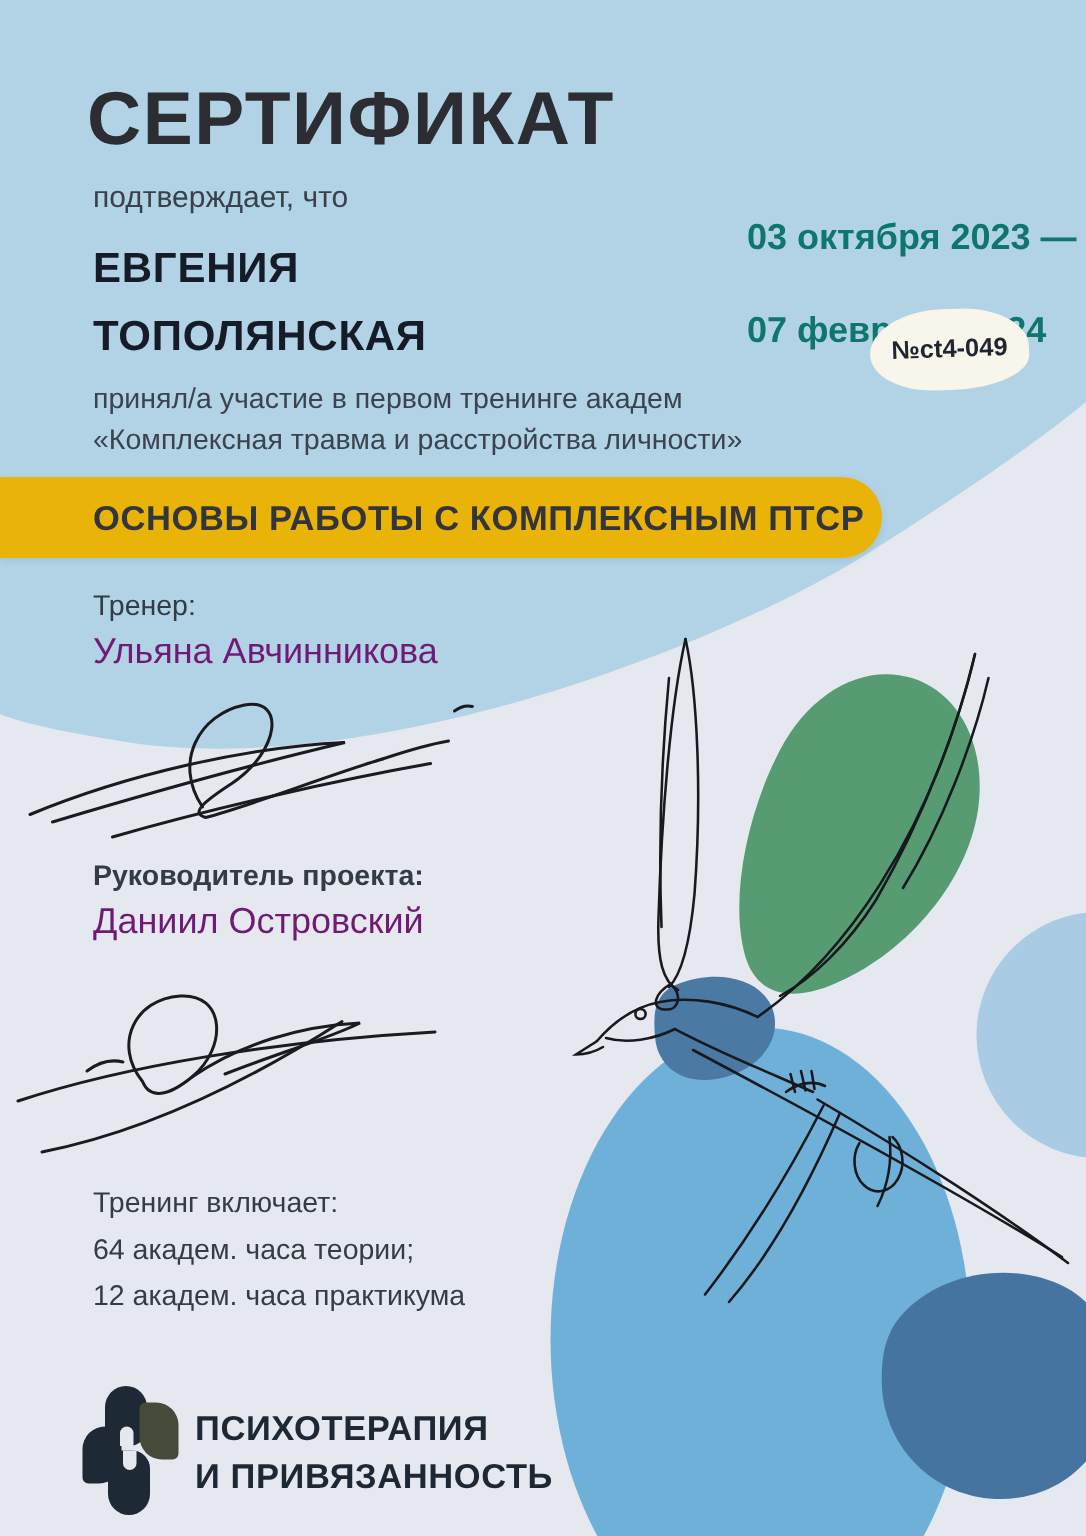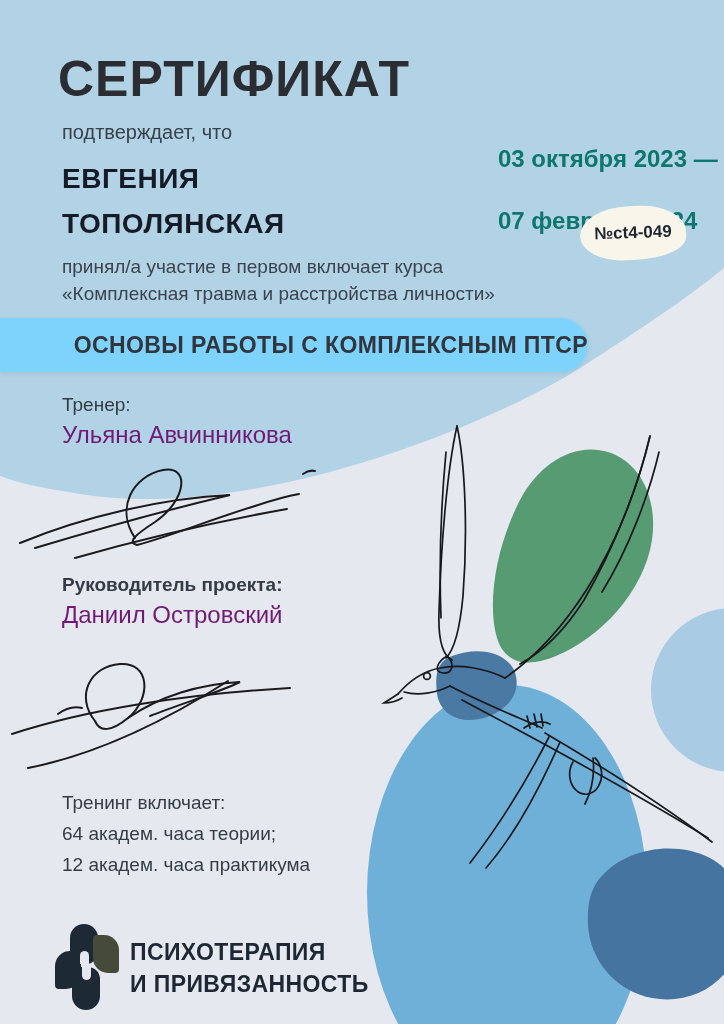--- a/index.html
+++ b/index.html
@@ -33,24 +33,24 @@
     font-size:17px;font-weight:600;color:#1f2630;
     transform:rotate(-2deg);
   }
   .name-line{left:62px;font-size:28px;font-weight:600;letter-spacing:0.5px;color:#151c27;}
   .name1{top:163px;} .name2{top:208px;}
   .part-line{left:62px;font-size:19px;color:#3b434e;}
   .part1{top:256px;} .part2{top:283px;}
 
   .banner{
     left:0;top:318px;width:588px;height:54px;
-    background:#7dd3fc;border-radius:0 27px 27px 0;
+    background:#eab308;border-radius:0 27px 27px 0;
     box-shadow:0 2px 5px rgba(40,70,100,0.10);
     display:flex;align-items:center;
-    padding-left:62px;box-sizing:border-box;justify-content:flex-end;
+    padding-left:62px;box-sizing:border-box;
   }
   .banner-text{font-size:23px;font-weight:700;letter-spacing:0.4px;color:#33353c;}
 
   .role-label{left:62px;font-size:19px;color:#333b45;}
   .role-name{left:62px;font-size:24px;color:#701a75;}
   .trainer-label{top:394px;} .trainer-name{top:421px;}
   .lead-label{top:574px;font-weight:bold;} .lead-name{top:601px;}
 
   .includes{left:62px;font-size:19px;color:#343c46;}
   .inc1{top:792px;} .inc2{top:823px;} .inc3{top:854px;}
@@ -116,21 +116,21 @@
     <div>07 февраля 2024</div>
   </div>
 
   <div class="abs badge">
     <span>№ct4-049</span>
   </div>
 
   <div class="abs name-line name1">ЕВГЕНИЯ</div>
   <div class="abs name-line name2">ТОПОЛЯНСКАЯ</div>
 
-  <div class="abs part-line part1">принял/а участие в первом включает курса</div>
+  <div class="abs part-line part1">принял/а участие в первом тренинге академ</div>
   <div class="abs part-line part2">«Комплексная травма и расстройства личности»</div>
 
   <div class="abs banner">
     <span class="banner-text">ОСНОВЫ РАБОТЫ С КОМПЛЕКСНЫМ ПТСР</span>
   </div>
 
   <div class="abs role-label trainer-label">Тренер:</div>
   <div class="abs role-name trainer-name">Ульяна Авчинникова</div>
 
   <svg class="sig" style="left:15px;top:448px;" width="312" height="122" viewBox="0 0 312 122" aria-hidden="true" fill="none" stroke="#1b1b1f" stroke-width="2" stroke-linecap="round">

